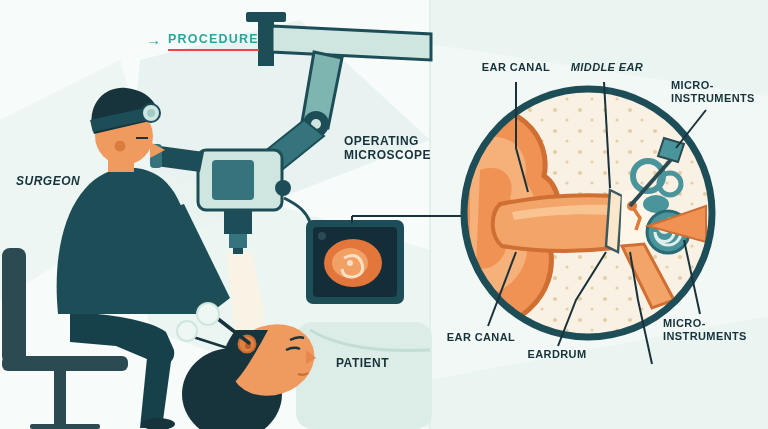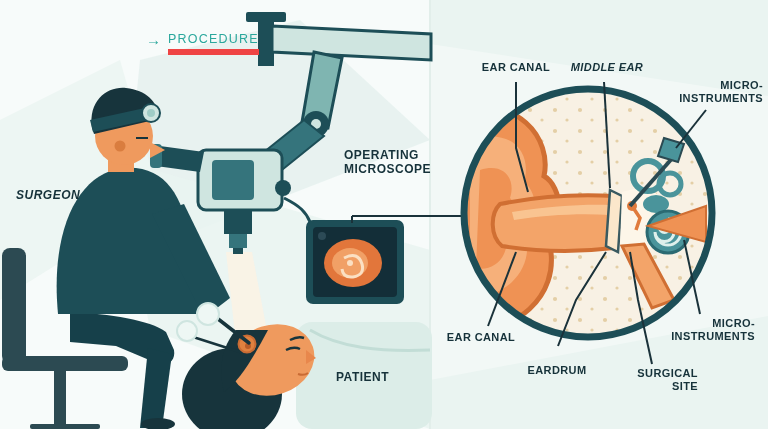--- a/index.html
+++ b/index.html
@@ -10,42 +10,42 @@
     font-family:"Liberation Sans", sans-serif;
   }
   .stage svg { position:absolute; left:0; top:0; }
   .label {
     position:absolute; font-weight:bold; color:#16323a;
     font-size:11px; letter-spacing:.4px; line-height:1.18;
     text-transform:uppercase;
   }
   .single { white-space:nowrap; }
   .centered { transform:translateX(-50%); }
-  .block-center { text-align:right; }
-  .scene-label { font-size:12px; letter-spacing:.5px;margin-top:14px; }
+  .block-center { text-align:left; }
+  .scene-label { font-size:12px; letter-spacing:.5px; }
 
   .lbl-surgeon        { left:16px;  top:174px;font-style:italic; }
   .lbl-microscope     { left:344px; top:134px; width:100px; }
   .lbl-patient        { left:336px; top:356px; }
   .lbl-ear-canal-top  { left:516px; top:61px;  }
   .lbl-middle-ear     { left:607px; top:61px;font-style:italic;  }
   .lbl-micro-top      { left:671px; top:79px;  width:92px; }
   .lbl-micro-bottom   { left:663px; top:317px; width:92px; }
   .lbl-ear-canal-bot  { left:481px; top:331px; }
-  .lbl-eardrum        { left:557px; top:348px;margin-top:16px; }
+  .lbl-eardrum        { left:557px; top:348px; }
   .lbl-surgical       { left:618px; top:367px; width:80px; }
 
   .procedure {
     position:absolute; left:146px; top:32px;
     display:flex; align-items:flex-start; gap:7px;
   }
   .procedure .arrow { color:#2aa79c; font-size:15px; font-weight:bold; line-height:1; }
   .procedure .text  {
-    color:#2aa79c; font-size:12.5px; font-weight:normal; letter-spacing:1.2px;
-    border-bottom:6px solid #ef4444; padding-bottom:3px; text-transform:uppercase;
+    color:#2aa79c; font-size:12.5px; font-weight:bold; letter-spacing:1.2px;
+    border-bottom:2px solid #ef4444; padding-bottom:3px; text-transform:uppercase;
   }
 </style>
 </head>
 <body>
 
 <div class="stage">
 
   <svg width="768" height="429" viewBox="0 0 768 429">
     <defs>
       <clipPath id="anatomyClip">
@@ -199,15 +199,14 @@
   <div class="label scene-label single lbl-surgeon">SURGEON</div>
   <div class="label scene-label lbl-microscope">OPERATING MICROSCOPE</div>
   <div class="label scene-label single lbl-patient">PATIENT</div>
 
   <div class="label single centered lbl-ear-canal-top">EAR CANAL</div>
   <div class="label single centered lbl-middle-ear">MIDDLE EAR</div>
   <div class="label block-center lbl-micro-top">MICRO-INSTRUMENTS</div>
   <div class="label block-center lbl-micro-bottom">MICRO-INSTRUMENTS</div>
   <div class="label single centered lbl-ear-canal-bot">EAR CANAL</div>
   <div class="label single centered lbl-eardrum">EARDRUM</div>
-  <div class="label block-center lbl-surgical">SURGICAL SITE</div>
 
 </div>
 
 </body></html>

